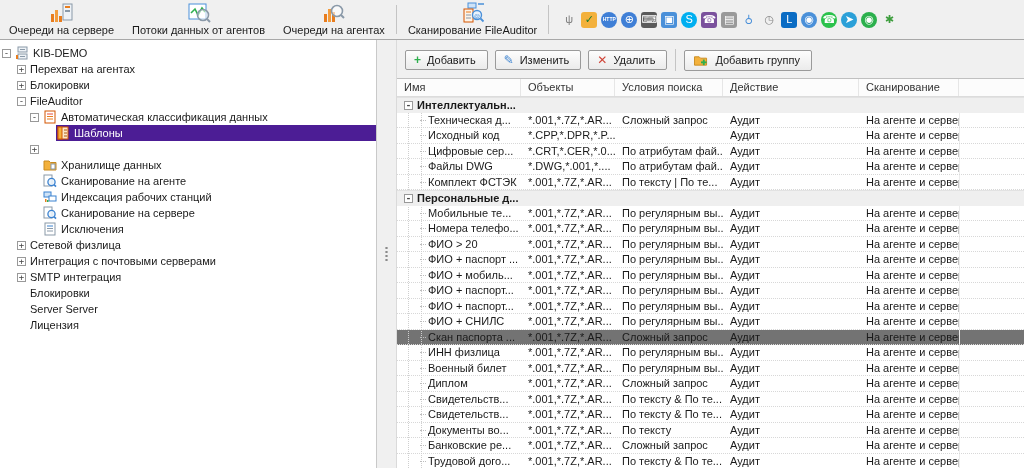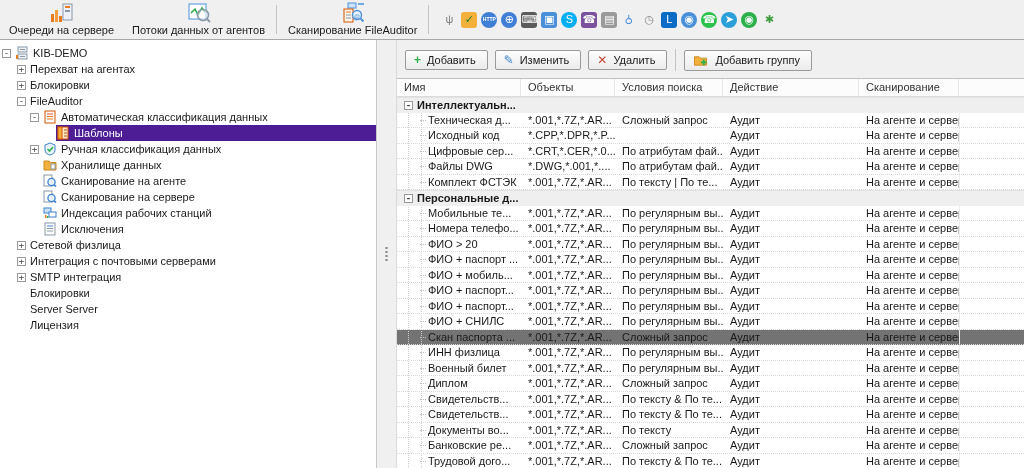--- a/index.html
+++ b/index.html
@@ -80,20 +80,32 @@
     <span class="tb-icon">
         <svg viewBox="0 0 26 22">
           <rect x="3" y="2" width="17" height="15" fill="#fff" stroke="#4a90d9"></rect>
           <polyline points="5,11 9,7 12,13 16,6 19,10" fill="none" stroke="#2eaf4d" stroke-width="1.6"></polyline>
           <circle cx="17" cy="13" r="5.5" fill="#fff" fill-opacity="0.55" stroke="#8a99a8" stroke-width="1.6"></circle>
           <line x1="21" y1="17" x2="24" y2="20" stroke="#8a99a8" stroke-width="2"></line>
         </svg>
       </span>
     <span class="lbl">Потоки данных от агентов</span>
   </div>
+  <div class="tb-btn">
+    <span class="tb-icon">
+        <svg viewBox="0 0 26 22">
+          <rect x="3" y="12" width="3" height="8" fill="#e87d1e"></rect>
+          <rect x="7" y="7" width="3" height="13" fill="#f39c3d"></rect>
+          <rect x="11" y="10" width="3" height="10" fill="#e87d1e"></rect>
+          <circle cx="16" cy="9" r="5.5" fill="#fff" fill-opacity="0.6" stroke="#8a99a8" stroke-width="1.6"></circle>
+          <line x1="20" y1="13" x2="23" y2="16" stroke="#8a99a8" stroke-width="2"></line>
+        </svg>
+      </span>
+    <span class="lbl">Очереди на агентах</span>
+  </div>
   <div class="tb-sep"></div>
   <div class="tb-btn">
     <span class="tb-icon">
         <svg viewBox="0 0 26 22">
           <rect x="8" y="1" width="8" height="5" fill="#cfe3f7" stroke="#4a90d9"></rect>
           <line x1="18" y1="2" x2="24" y2="2" stroke="#4a90d9" stroke-width="1.5"></line>
           <rect x="4" y="7" width="9" height="13" fill="#fdf3e7" stroke="#d35400"></rect>
           <line x1="6" y1="10" x2="11" y2="10" stroke="#e87d1e"></line>
           <line x1="6" y1="13" x2="11" y2="13" stroke="#8a99a8"></line>
           <line x1="6" y1="16" x2="11" y2="16" stroke="#8a99a8"></line>
@@ -226,29 +238,20 @@
               <line x1="8" y1="7" x2="11" y2="7" stroke="#b05a10"></line>
               <line x1="8" y1="10" x2="11" y2="10" stroke="#b05a10"></line>
             </svg>
           </span>
           <span>Шаблоны</span>
         </span>
       </div>
       <div class="tree-row">
         <span class="ind" style="width: 30px;"></span>
         <span class="exp">+</span>
-        <span class="tree-content">
-          <span class="tree-icon">
-            <svg viewBox="0 0 14 14">
-              <path d="M7 1 L12 3 V8 C12 11 9.5 12.6 7 13 C4.5 12.6 2 11 2 8 V3 Z" fill="#eaf3fc" stroke="#3b82d0"></path>
-              <path d="M4.5 7 L6.5 9 L10 5" fill="none" stroke="#2eaf4d" stroke-width="1.6"></path>
-            </svg>
-          </span>
-          <span>Ручная классификация данных</span>
-        </span>
       </div>
       <div class="tree-row">
         <span class="ind" style="width: 30px;"></span>
         <span class="exp-sp"></span>
         <span class="tree-content">
           <span class="tree-icon">
             <svg viewBox="0 0 14 14">
               <path d="M1 3 H6 L7.5 4.5 H13 V12 H1 Z" fill="#f3b13c" stroke="#c98a1e"></path>
               <rect x="8" y="6" width="4" height="5" fill="#fff" stroke="#8a99a8"></rect>
             </svg>
@@ -261,49 +264,49 @@
         <span class="exp-sp"></span>
         <span class="tree-content">
           <span class="tree-icon">
             <svg viewBox="0 0 14 14">
               <rect x="1" y="1" width="8" height="11" fill="#fff" stroke="#8a99a8"></rect>
               <circle cx="8.5" cy="8" r="3.6" fill="#eaf3fc" fill-opacity="0.85" stroke="#3b82d0" stroke-width="1.3"></circle>
               <line x1="11" y1="10.6" x2="13" y2="12.6" stroke="#3b82d0" stroke-width="1.6"></line>
             </svg>
           </span>
           <span>Сканирование на агенте</span>
-        </span>
-      </div>
-      <div class="tree-row">
-        <span class="ind" style="width: 30px;"></span>
-        <span class="exp-sp"></span>
-        <span class="tree-content">
-          <span class="tree-icon">
-            <svg viewBox="0 0 14 14">
-              <rect x="1" y="1" width="8" height="11" fill="#fff" stroke="#8a99a8"></rect>
-              <circle cx="8.5" cy="8" r="3.6" fill="#eaf3fc" fill-opacity="0.85" stroke="#3b82d0" stroke-width="1.3"></circle>
-              <line x1="11" y1="10.6" x2="13" y2="12.6" stroke="#3b82d0" stroke-width="1.6"></line>
-            </svg>
-          </span>
-          <span>Сканирование на сервере</span>
         </span>
       </div>
       <div class="tree-row">
         <span class="ind" style="width: 30px;"></span>
         <span class="exp-sp"></span>
         <span class="tree-content">
           <span class="tree-icon">
             <svg viewBox="0 0 14 14">
               <rect x="1" y="2" width="7" height="5" fill="#cfe3f7" stroke="#3b82d0"></rect>
               <rect x="6" y="6" width="7" height="5" fill="#fff" stroke="#3b82d0"></rect>
               <rect x="2" y="9" width="1.5" height="3" fill="#e87d1e"></rect>
               <rect x="4" y="10" width="1.5" height="2" fill="#2eaf4d"></rect>
             </svg>
           </span>
           <span>Индексация рабочих станций</span>
+        </span>
+      </div>
+      <div class="tree-row">
+        <span class="ind" style="width: 30px;"></span>
+        <span class="exp-sp"></span>
+        <span class="tree-content">
+          <span class="tree-icon">
+            <svg viewBox="0 0 14 14">
+              <rect x="1" y="1" width="8" height="11" fill="#fff" stroke="#8a99a8"></rect>
+              <circle cx="8.5" cy="8" r="3.6" fill="#eaf3fc" fill-opacity="0.85" stroke="#3b82d0" stroke-width="1.3"></circle>
+              <line x1="11" y1="10.6" x2="13" y2="12.6" stroke="#3b82d0" stroke-width="1.6"></line>
+            </svg>
+          </span>
+          <span>Сканирование на сервере</span>
         </span>
       </div>
       <div class="tree-row">
         <span class="ind" style="width: 30px;"></span>
         <span class="exp-sp"></span>
         <span class="tree-content">
           <span class="tree-icon">
             <svg viewBox="0 0 14 14">
               <rect x="2" y="1" width="10" height="12" fill="#fff" stroke="#8a99a8"></rect>
               <line x1="4" y1="4" x2="10" y2="4" stroke="#3b82d0"></line>

